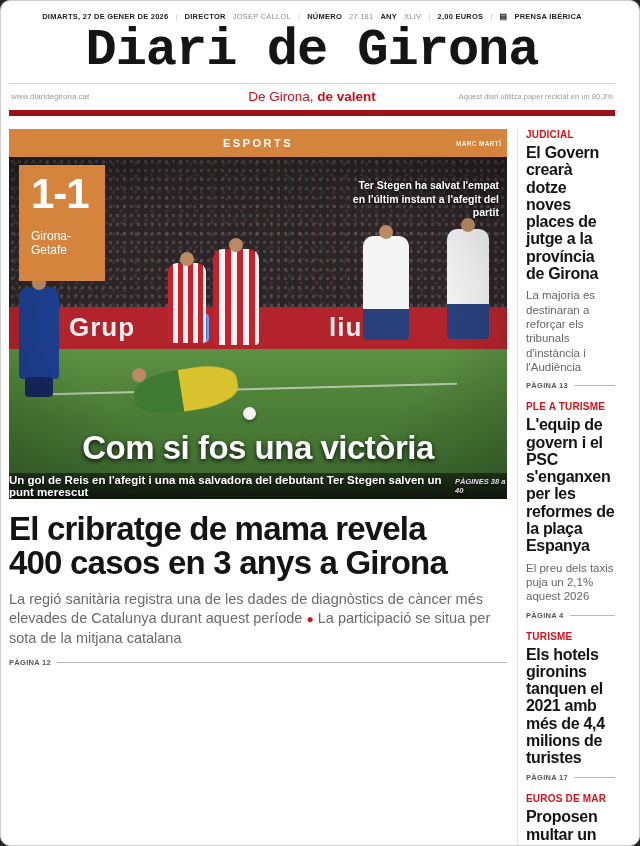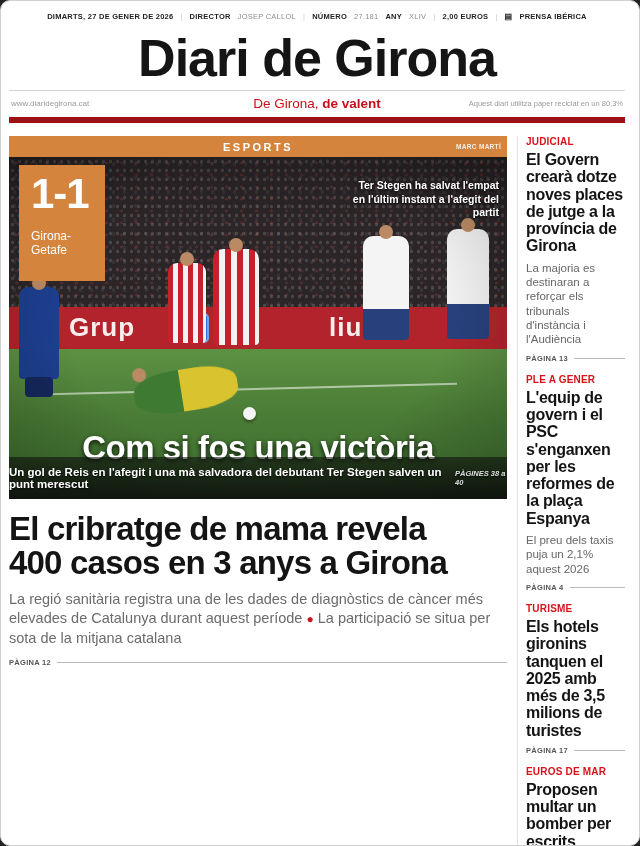--- a/index.html
+++ b/index.html
@@ -1,37 +1,37 @@
 <!DOCTYPE html>
 <html><head>
 <meta charset="utf-8">
 <style>
   html,body{margin:0;padding:0;background:#232323;}
   .page{width:640px;height:846px;background:#fff;border-radius:10px;border:1px solid #cfcfcf;
         box-sizing:border-box;overflow:hidden;font-family:"Liberation Sans",sans-serif;
-        padding:6px 14px 0 8px;position:relative;}
+        padding:6px 24px 0 8px;position:relative;}
   
   .topbar{display:flex;justify-content:center;align-items:center;gap:7px;
           font-size:7.5px;letter-spacing:.25px;color:#222;font-weight:bold;padding:5px 0 2px;}
   .topbar .val{color:#8d8d8d;font-weight:normal;}
   .topbar .sep{color:#c9c9c9;font-weight:normal;}
   .pi-icon{font-size:8px;color:#222;}
   
-  .masthead{text-align:center;font-family:Liberation Sans, sans-serif;font-weight:bold;
-            font-size:52px;line-height:1.0;color:#151515;letter-spacing:-1px;margin:9px 0 6px;}
+  .masthead{text-align:center;font-family:Liberation Mono, monospace;font-weight:bold;
+            font-size:52px;line-height:1.0;color:#151515;letter-spacing:-1px;margin:2px 0 6px;}
   .inforow{display:flex;align-items:center;border-top:1px solid #d5d5d5;padding:5px 2px 6px;}
   .inforow .url{flex:1;font-size:8px;color:#9a9a9a;text-align:left;}
   .inforow .slogan{flex:1.4;text-align:center;font-size:13.5px;color:#c8101a;}
   .inforow .slogan b{font-weight:bold;}
   .inforow .recycled{flex:1;font-size:7.5px;color:#9a9a9a;text-align:right;}
   .redbar{height:6px;background:#9c1115;margin-bottom:13px;}
   
   .secA{display:grid;grid-template-columns:498px 1fr;gap:10px;}
   
-  .esports{height:21px;background:#d4843c;color:#fff;display:flex;align-items:center;
+  .esports{height:28px;background:#d4843c;color:#fff;display:flex;align-items:center;
            justify-content:center;font-weight:bold;font-size:11px;letter-spacing:2.5px;position:relative;}
   .esports .credit{position:absolute;right:6px;font-size:6.5px;letter-spacing:.3px;font-weight:bold;opacity:.85;}
   
   .photo{position:relative;height:342px;overflow:hidden;background:#262123;}
   .crowd{position:absolute;left:0;right:0;top:0;height:50%;background-color:#2b2527;
     background-image:
       radial-gradient(rgba(235,228,222,.17) 1.2px,transparent 1.7px),
       radial-gradient(rgba(205,70,70,.22) 1.6px,transparent 2.2px),
       radial-gradient(rgba(130,130,150,.15) 1.4px,transparent 2px);
     background-size:7px 9px,15px 12px,11px 14px;}
@@ -69,21 +69,21 @@
       radial-gradient(ellipse at 50% 45%,transparent 55%,rgba(0,0,0,.25) 100%),
       linear-gradient(180deg,rgba(0,0,0,.18) 0,transparent 18%);}
   .scorebadge{position:absolute;left:10px;top:8px;width:86px;height:116px;background:#d4843c;
       color:#fff;padding:8px 0 0 12px;box-sizing:border-box;}
   .scorebadge .score{font-size:42px;font-weight:bold;line-height:1;letter-spacing:-1px;}
   .scorebadge .match{font-size:12px;font-weight:normal;margin-top:14px;}
   .overlaynote{position:absolute;right:8px;top:22px;width:150px;text-align:right;color:#fff;
       font-size:10.5px;font-weight:bold;line-height:1.3;text-shadow:0 1px 3px rgba(0,0,0,.9);}
   .photoheadline{position:absolute;left:0;right:0;bottom:32px;text-align:center;color:#fff;
       font-size:33px;font-weight:bold;letter-spacing:-.5px;text-shadow:0 2px 5px rgba(0,0,0,.85);}
-  .photosub{position:absolute;left:0;right:0;bottom:0;height:42px;display:flex;align-items:center;
+  .photosub{position:absolute;left:0;right:0;bottom:0;height:26px;display:flex;align-items:center;
       justify-content:center;gap:6px;background:linear-gradient(180deg,rgba(10,10,10,.55),rgba(10,10,10,.85));
       color:#fff;font-size:11.5px;font-weight:bold;text-shadow:0 1px 2px rgba(0,0,0,.8);}
   .photosub .pages{font-size:7.5px;color:#e0e0e0;font-weight:bold;font-style:italic;}
   
   .lead{margin-top:13px;}
   .lead h1{margin:0;font-size:33px;line-height:1.04;letter-spacing:-.8px;color:#141414;font-weight:bold;}
   .lead .deck{margin-top:9px;font-size:14.5px;line-height:1.35;color:#6b6b6b;}
   .lead .deck .dot{color:#cf1118;font-size:12px;}
   .pageline{display:flex;align-items:center;gap:6px;margin-top:10px;}
   .pageline span{font-size:7.5px;font-weight:bold;color:#555;letter-spacing:.3px;white-space:nowrap;}
@@ -193,32 +193,32 @@
         <div class="kicker">JUDICIAL</div>
         <h3>El Govern crearà dotze noves places de jutge a la província de Girona</h3>
         <div class="deck">La majoria es destinaran a reforçar els tribunals d'instància i l'Audiència</div>
         <div class="pageline">
             <span>PÀGINA 13</span>
             <i></i>
           </div>
       </div>
 
       <div class="promo">
-        <div class="kicker">PLE A GENER</div>
+        <div class="kicker">PLE A TURISME</div>
         <h3>L'equip de govern i el PSC s'enganxen per les reformes de la plaça Espanya</h3>
         <div class="deck">El preu dels taxis puja un 2,1% aquest 2026</div>
         <div class="pageline">
             <span>PÀGINA 4</span>
             <i></i>
           </div>
       </div>
 
       <div class="promo">
         <div class="kicker">TURISME</div>
-        <h3>Els hotels gironins tanquen el 2025 amb més de 3,5 milions de turistes</h3>
+        <h3>Els hotels gironins tanquen el 2021 amb més de 4,4 milions de turistes</h3>
 
         <div class="pageline">
             <span>PÀGINA 17</span>
             <i></i>
           </div>
       </div>
 
       <div class="promo">
         <div class="kicker">EUROS DE MAR</div>
         <h3>Proposen multar un bomber per escrits masclistes</h3>

